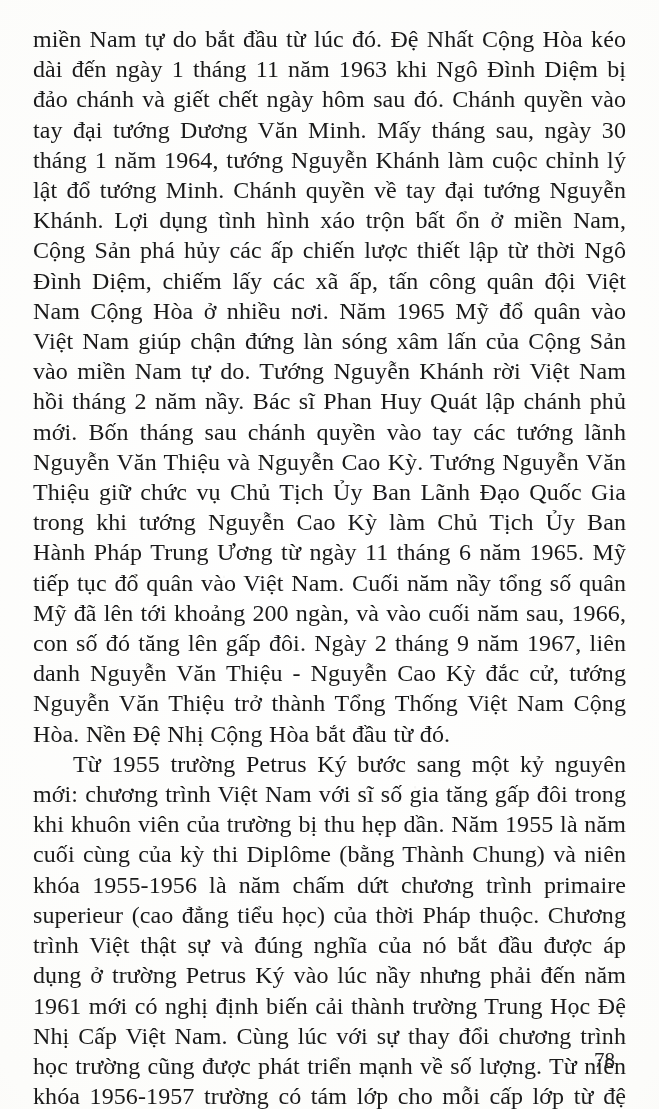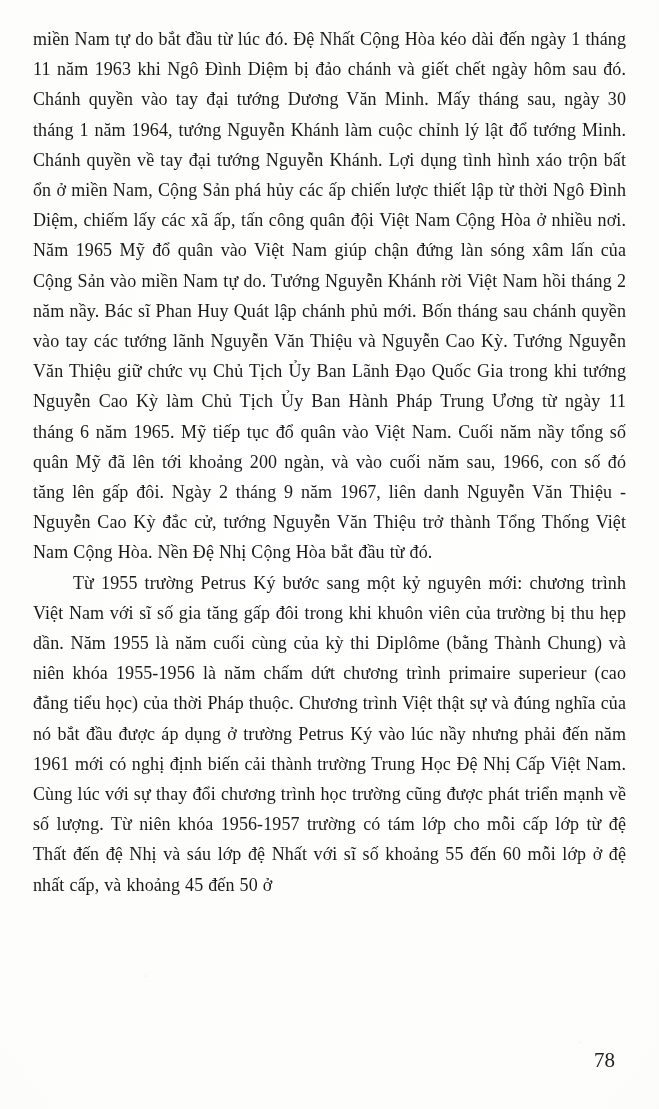--- a/index.html
+++ b/index.html
@@ -44,21 +44,21 @@
     position: absolute;
     left: 33px;
     top: 24px;
     width: 593px;
   }
 
   .para {
     margin: 0;
     text-align: justify;
     text-align-last: left;
-    font-size: 18px;
+    font-size: 24px;
     line-height: 30.2px;
     letter-spacing: 0.1px;
     word-spacing: 0.4px;
     text-rendering: optimizeLegibility;
     -webkit-font-smoothing: none;
   }
 
   .para.indent {
     text-indent: 40px;
   }

